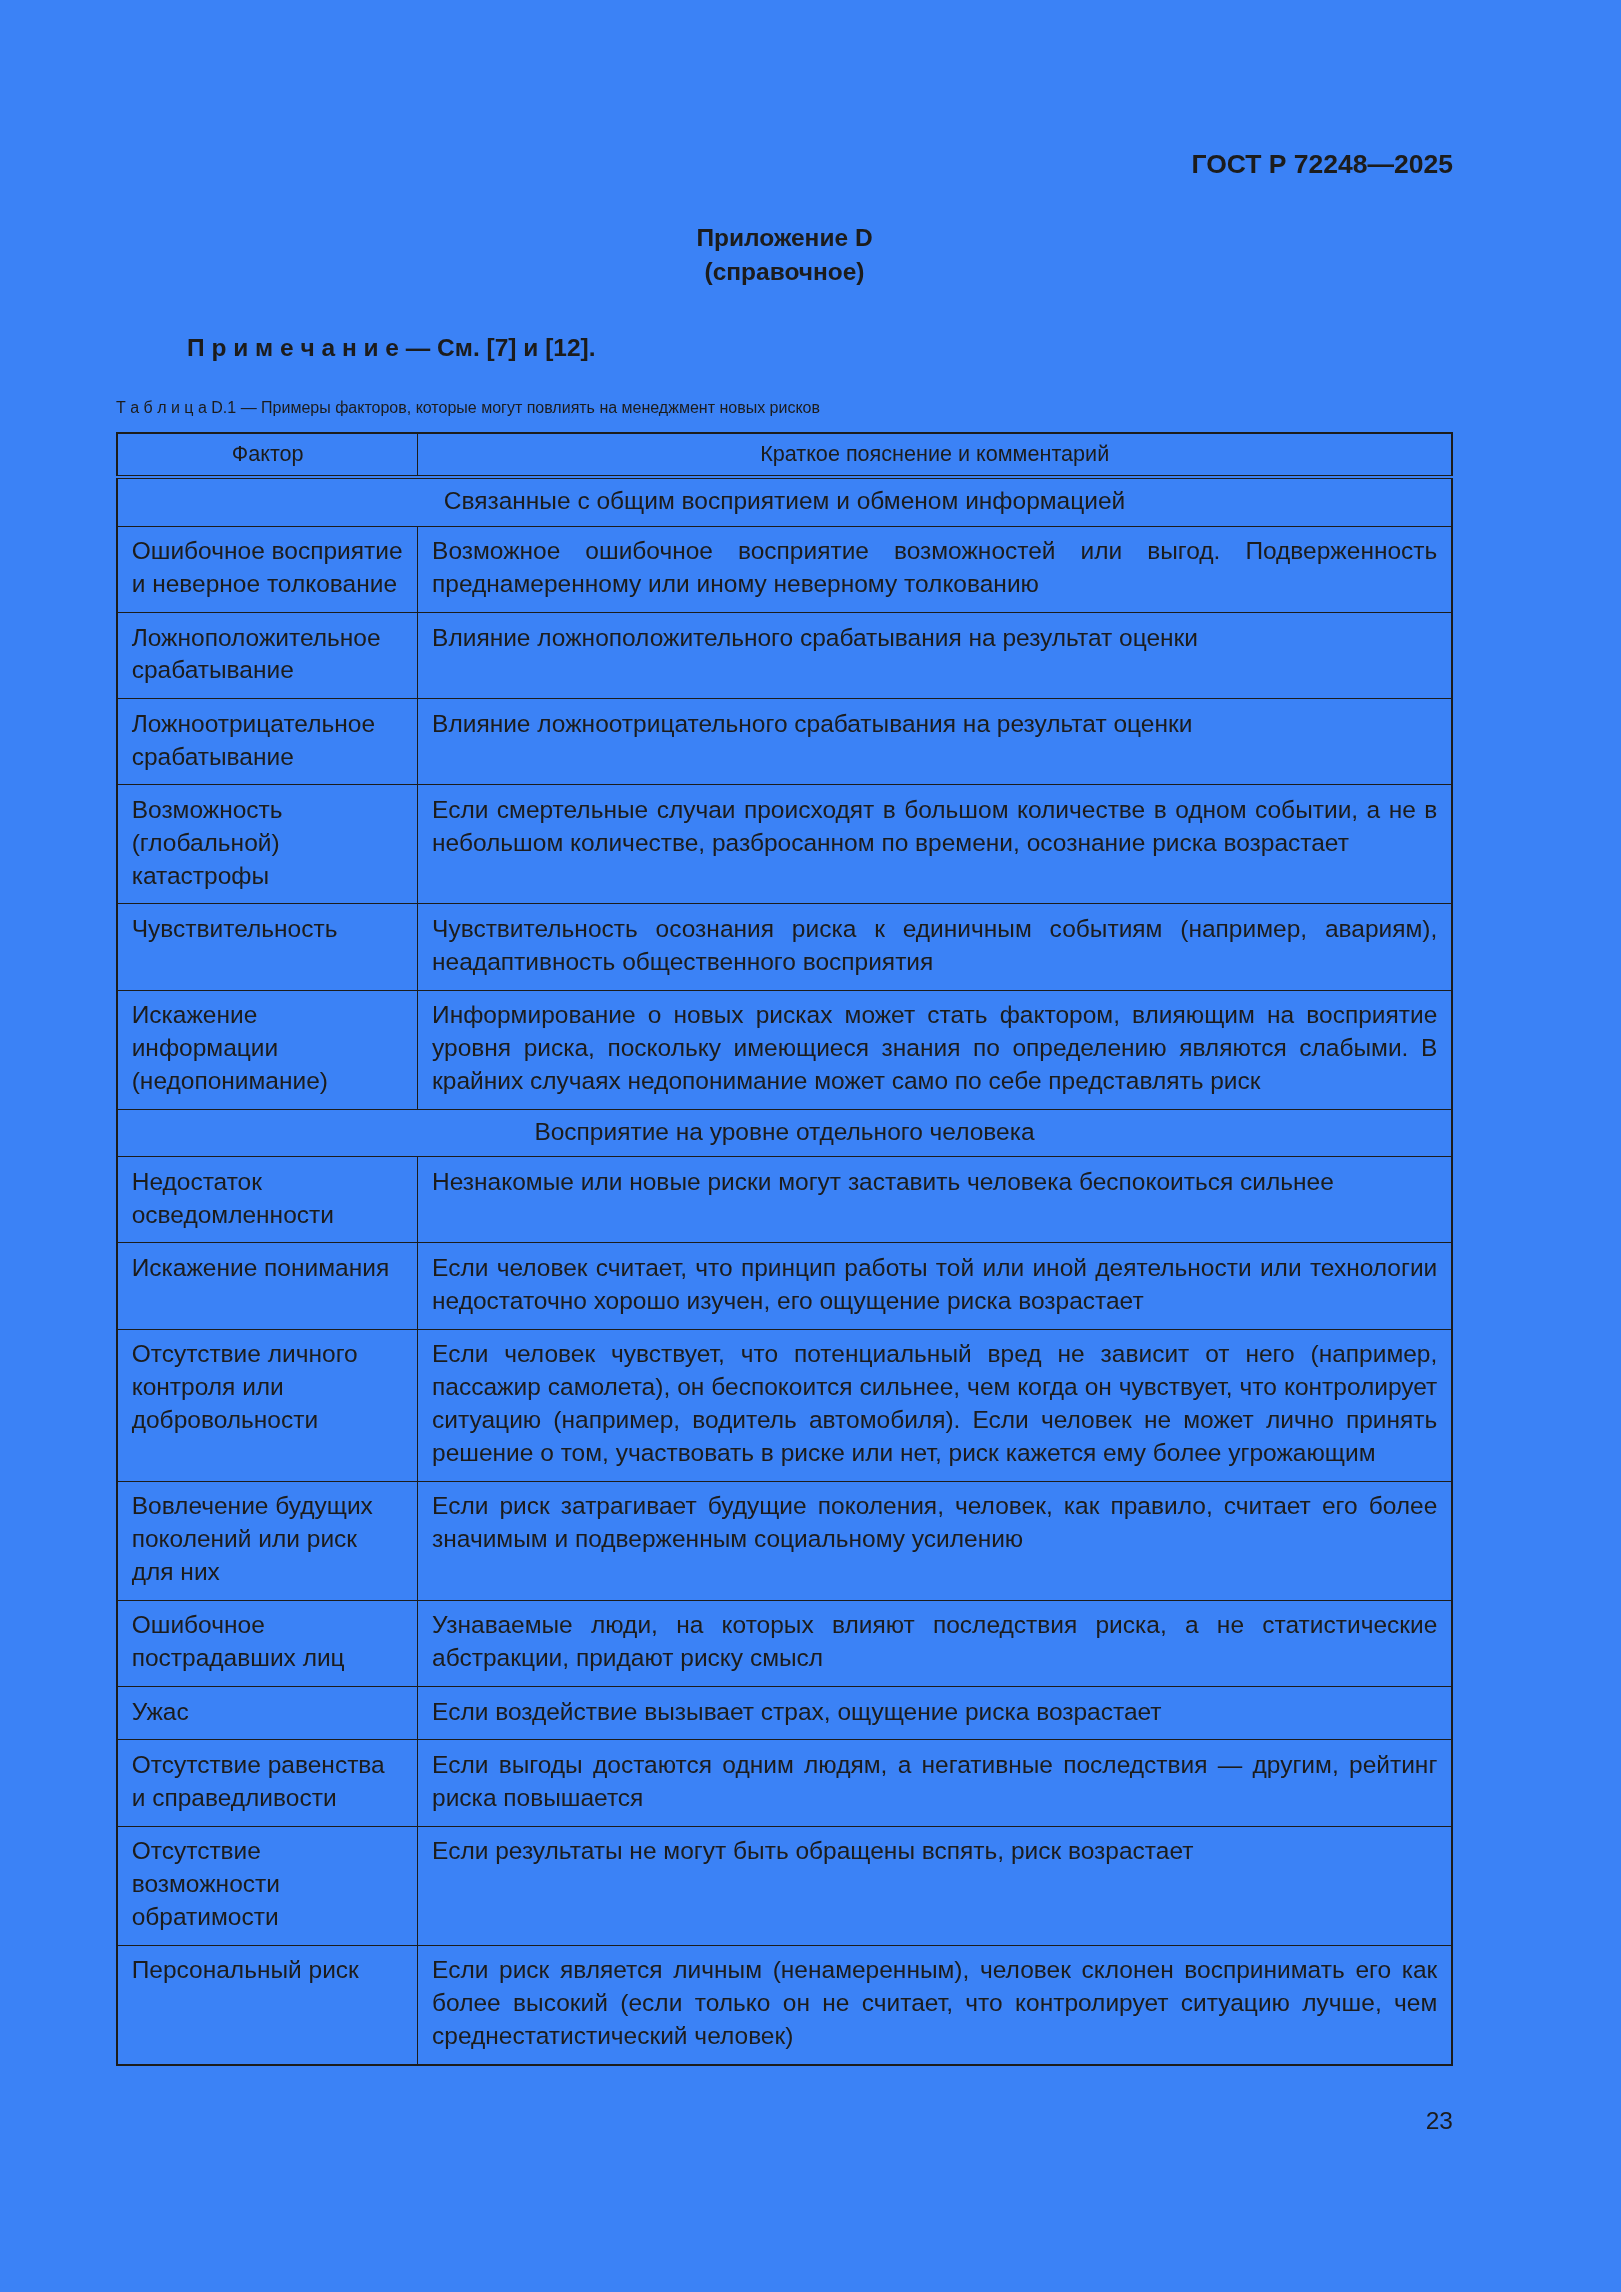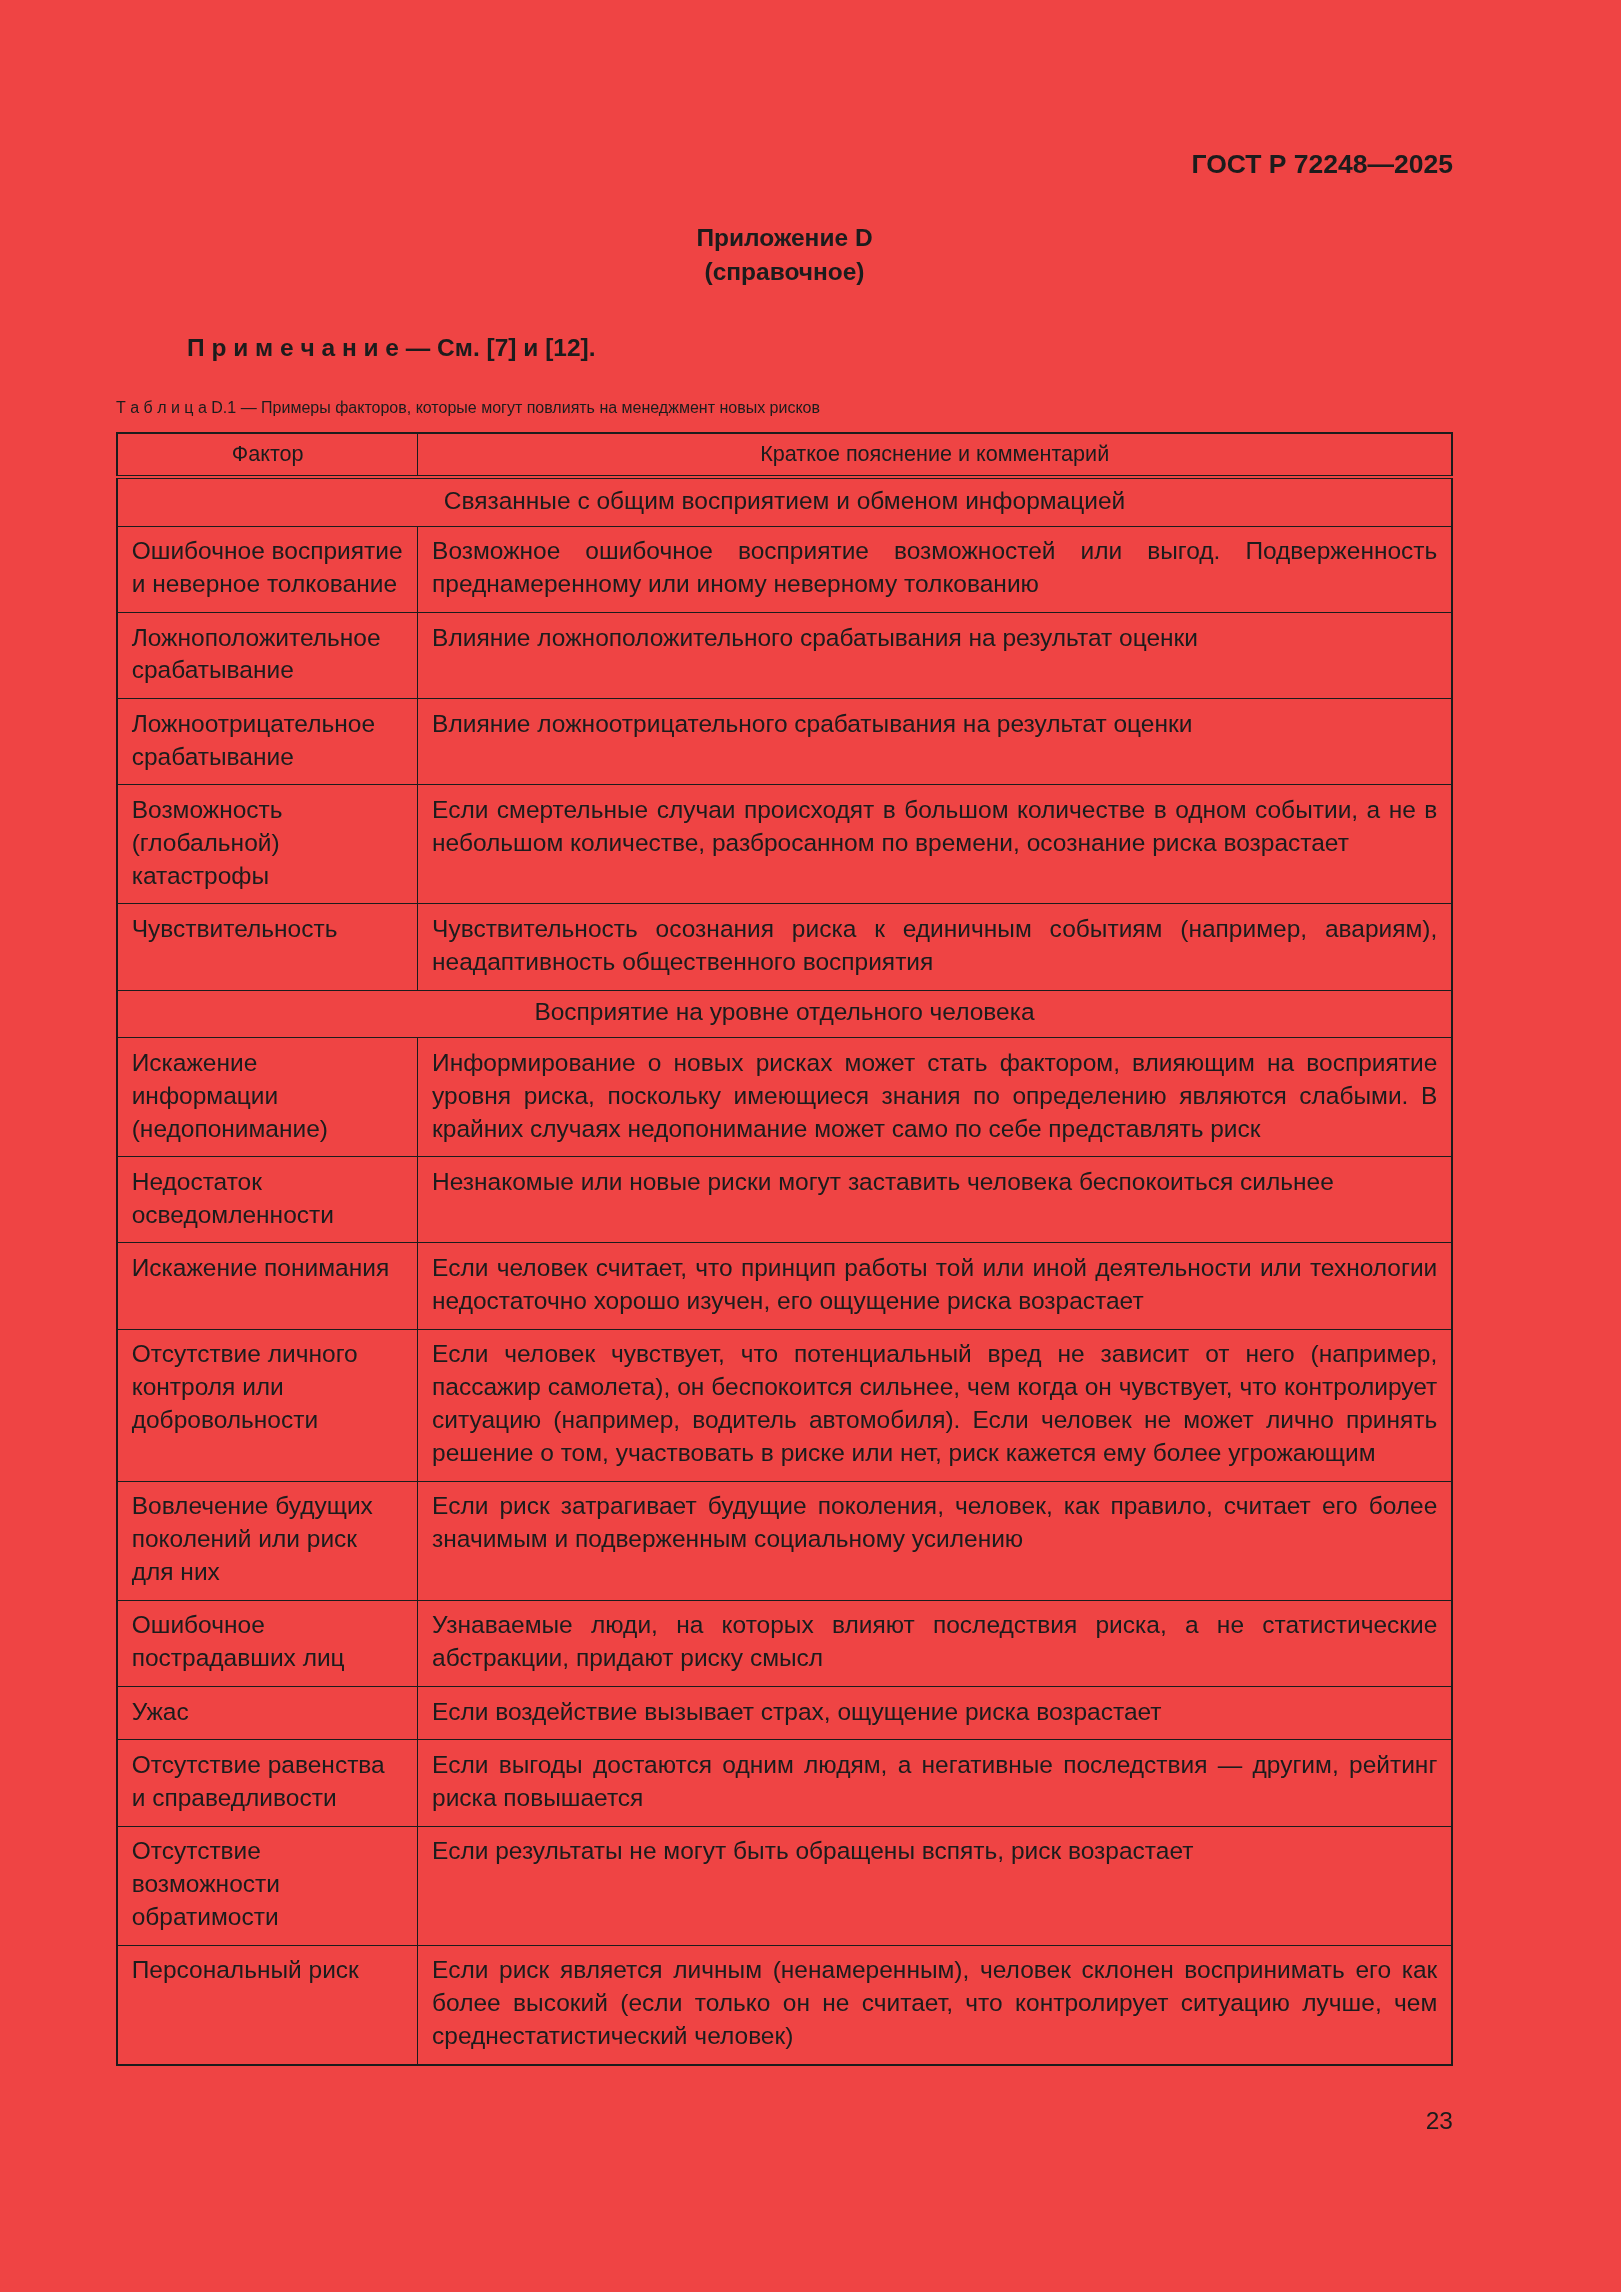--- a/index.html
+++ b/index.html
@@ -4,21 +4,21 @@
 <style>
   html, body {
     margin: 0;
     padding: 0;
     background: #ffffff;
   }
   .page {
     position: relative;
     width: 1621px;
     height: 2293px;
-    background: #ef4444;
+    background: #3b82f6;
     font-family: "Liberation Sans", sans-serif;
     color: #1c1c1c;
     overflow: hidden;
   }
   .content {
     position: absolute;
     left: 116px;
     top: 0;
     width: 1337px;
   }
@@ -133,25 +133,25 @@
           </tr>
           <tr>
             <td class="factor-cell">Возможность (глобальной) катастрофы</td>
             <td class="comment-cell">Если смертельные случаи происходят в большом количестве в одном событии, а не в небольшом количестве, разбросанном по времени, осознание риска возрастает</td>
           </tr>
           <tr>
             <td class="factor-cell">Чувствительность</td>
             <td class="comment-cell">Чувствительность осознания риска к единичным событиям (например, авариям), неадаптивность общественного восприятия</td>
           </tr>
           <tr>
-            <td colspan="2" class="section-cell">Восприятие на уровне отдельного человека</td>
+            <td class="factor-cell">Искажение информации (недопонимание)</td>
+            <td class="comment-cell">Информирование о новых рисках может стать фактором, влияющим на восприятие уровня риска, поскольку имеющиеся знания по определению являются слабыми. В крайних случаях недопонимание может само по себе представлять риск</td>
           </tr>
           <tr>
-            <td class="factor-cell">Искажение информации (недопонимание)</td>
-            <td class="comment-cell">Информирование о новых рисках может стать фактором, влияющим на восприятие уровня риска, поскольку имеющиеся знания по определению являются слабыми. В крайних случаях недопонимание может само по себе представлять риск</td>
+            <td colspan="2" class="section-cell">Восприятие на уровне отдельного человека</td>
           </tr>
           <tr>
             <td class="factor-cell">Недостаток осведомленности</td>
             <td class="comment-cell">Незнакомые или новые риски могут заставить человека беспокоиться сильнее</td>
           </tr>
           <tr>
             <td class="factor-cell">Искажение понимания</td>
             <td class="comment-cell">Если человек считает, что принцип работы той или иной деятельности или технологии недостаточно хорошо изучен, его ощущение риска возрастает</td>
           </tr>
           <tr>

